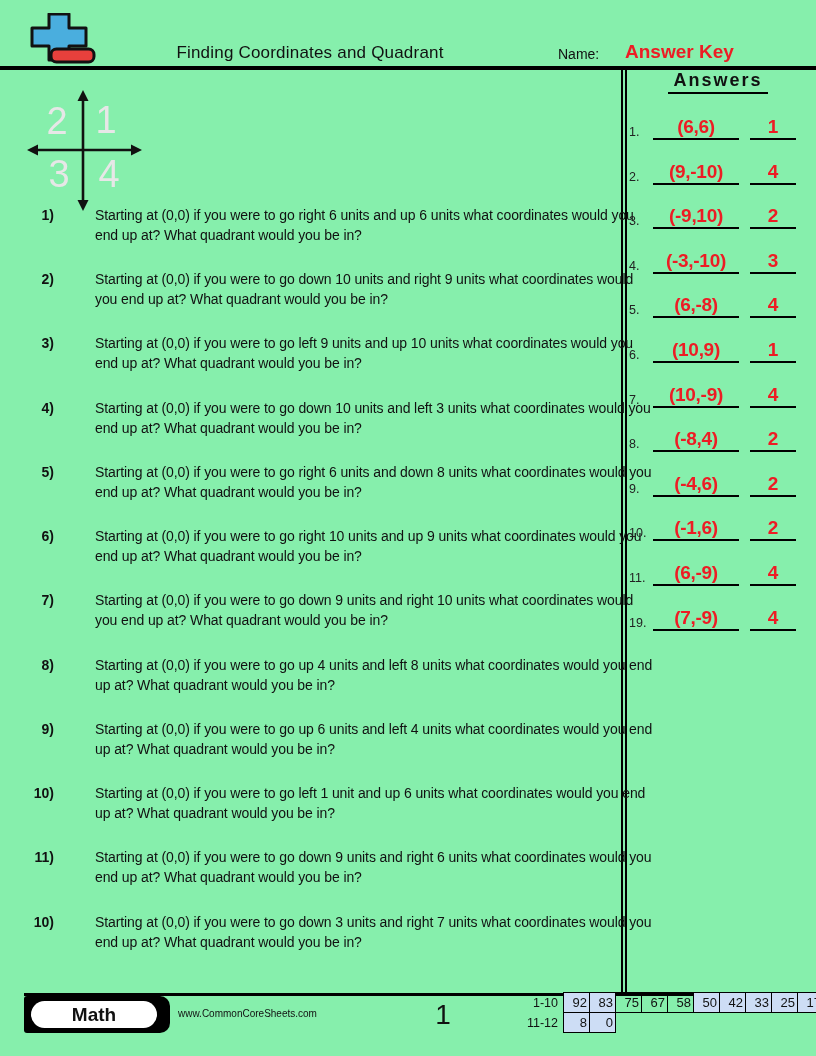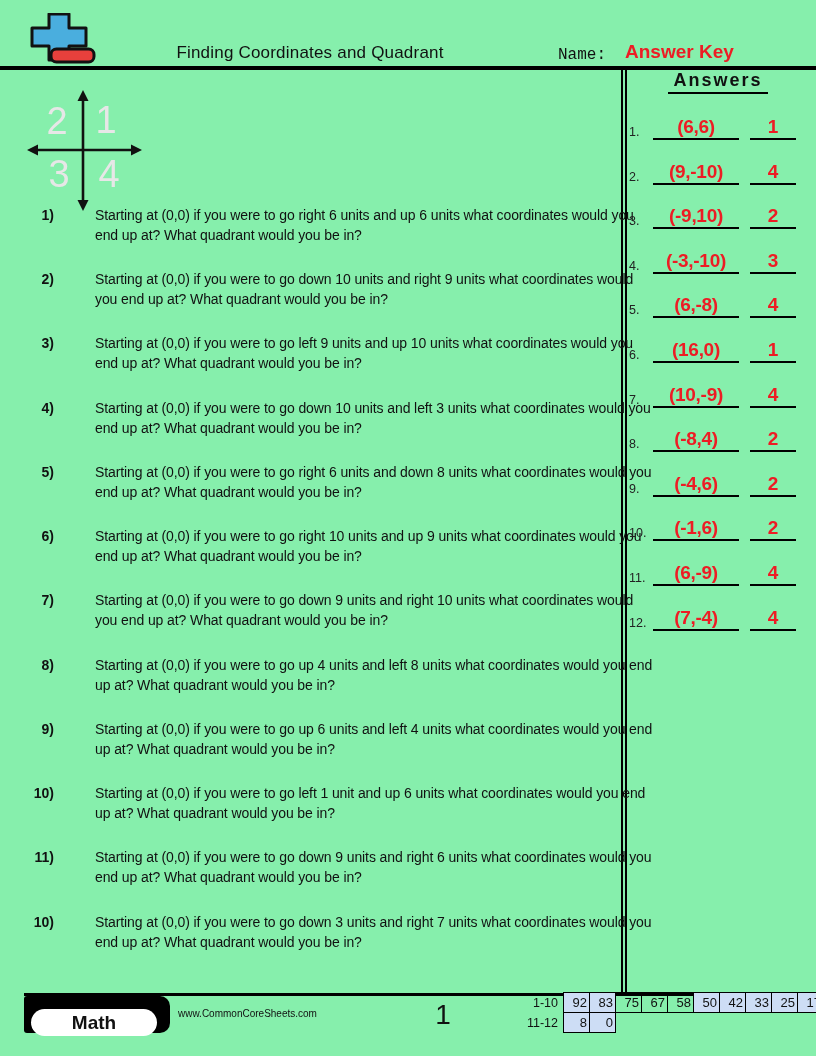--- a/index.html
+++ b/index.html
@@ -3,21 +3,21 @@
 <meta charset="utf-8">
 <style>
   html,body{margin:0;padding:0;background:#fff;}
   .page{position:relative;width:816px;height:1056px;background:#86efac;overflow:hidden;
         font-family:"Liberation Sans",sans-serif;color:#111;padding-left:40px;}
 
   
   .logo{position:absolute;left:22px;top:13px;}
   .ws-title{position:absolute;left:0;top:43px;width:620px;text-align:center;
             font-size:17px;letter-spacing:.2px;}
-  .name-label{position:absolute;left:558px;top:46px;font-size:16px;font-family:Liberation Mono, monospace;}
+  .name-label{position:absolute;left:558px;top:46px;font-size:14px;}
   .name-value{position:absolute;left:625px;top:41px;font-size:19px;font-weight:bold;color:#ed1c24;}
   .header-rule{position:absolute;left:0;top:66px;width:816px;height:4px;background:#000;}
 
   
   .divider{position:absolute;left:621px;top:70px;height:923px;width:6px;box-sizing:border-box;
            border-left:2px solid #000;border-right:2px solid #000;}
 
   
   .instruction{position:absolute;left:24px;top:71px;font-size:14.5px;font-weight:bold;}
   .diagram{position:absolute;left:25px;top:88px;}
@@ -39,21 +39,21 @@
   .a-coord{width:86px;flex:none;margin-left:2px;border-bottom:2px solid #000;text-align:center;
            color:#ed1c24;font-weight:bold;font-size:19px;line-height:22px;letter-spacing:-0.3px;}
   .a-quad{width:46px;flex:none;margin-left:11px;border-bottom:2px solid #000;text-align:center;
           color:#ed1c24;font-weight:bold;font-size:19px;line-height:22px;}
 
   
   .footer-rule{position:absolute;left:24px;top:993px;width:792px;height:3px;background:#000;}
   .math-badge{position:absolute;left:24px;top:996px;width:146px;height:37px;background:#000;
               border-radius:3px 10px 10px 3px;}
   .math-pill{position:absolute;left:7px;top:5px;width:126px;height:27px;background:#fff;
-             border-radius:14px;text-align:center;font-size:19px;font-weight:bold;line-height:27px;margin-top:8px;}
+             border-radius:14px;text-align:center;font-size:19px;font-weight:bold;line-height:27px;}
   .website{position:absolute;left:178px;top:1008px;font-size:10px;color:#111;}
   .page-num{position:absolute;left:398px;top:999px;width:90px;text-align:center;font-size:28px;}
   .score-table{position:absolute;left:522px;top:992px;border-collapse:collapse;}
   .score-table td{height:19px;font-size:13px;text-align:center;}
   .score-table td.lbl{border:none;font-size:12.5px;padding:0 5px 0 0;text-align:right;min-width:36px;}
   .score-table td.cell{border:1.6px solid #000;min-width:21px;padding:0 2px;text-align:right;}
   .score-table td.hl{background:#cdddf5;}
 </style>
 </head>
 <body>
@@ -158,21 +158,21 @@
         <span class="a-coord">(-3,-10)</span>
         <span class="a-quad">3</span>
       </div>
     <div class="a-row" style="top:178px">
         <span class="a-num">5.</span>
         <span class="a-coord">(6,-8)</span>
         <span class="a-quad">4</span>
       </div>
     <div class="a-row" style="top:223px">
         <span class="a-num">6.</span>
-        <span class="a-coord">(16,0)</span>
+        <span class="a-coord">(10,9)</span>
         <span class="a-quad">1</span>
       </div>
     <div class="a-row" style="top:268px">
         <span class="a-num">7.</span>
         <span class="a-coord">(10,-9)</span>
         <span class="a-quad">4</span>
       </div>
     <div class="a-row" style="top:312px">
         <span class="a-num">8.</span>
         <span class="a-coord">(-8,4)</span>
@@ -187,22 +187,22 @@
         <span class="a-num">10.</span>
         <span class="a-coord">(-1,6)</span>
         <span class="a-quad">2</span>
       </div>
     <div class="a-row" style="top:446px">
         <span class="a-num">11.</span>
         <span class="a-coord">(6,-9)</span>
         <span class="a-quad">4</span>
       </div>
     <div class="a-row" style="top:491px">
-        <span class="a-num">12.</span>
-        <span class="a-coord">(7,-4)</span>
+        <span class="a-num">19.</span>
+        <span class="a-coord">(7,-9)</span>
         <span class="a-quad">4</span>
       </div>
   </div>
 
   <div class="footer-rule"></div>
   <div class="math-badge">
     <div class="math-pill">Math</div>
   </div>
   <div class="website">www.CommonCoreSheets.com</div>
   <div class="page-num">1</div>

